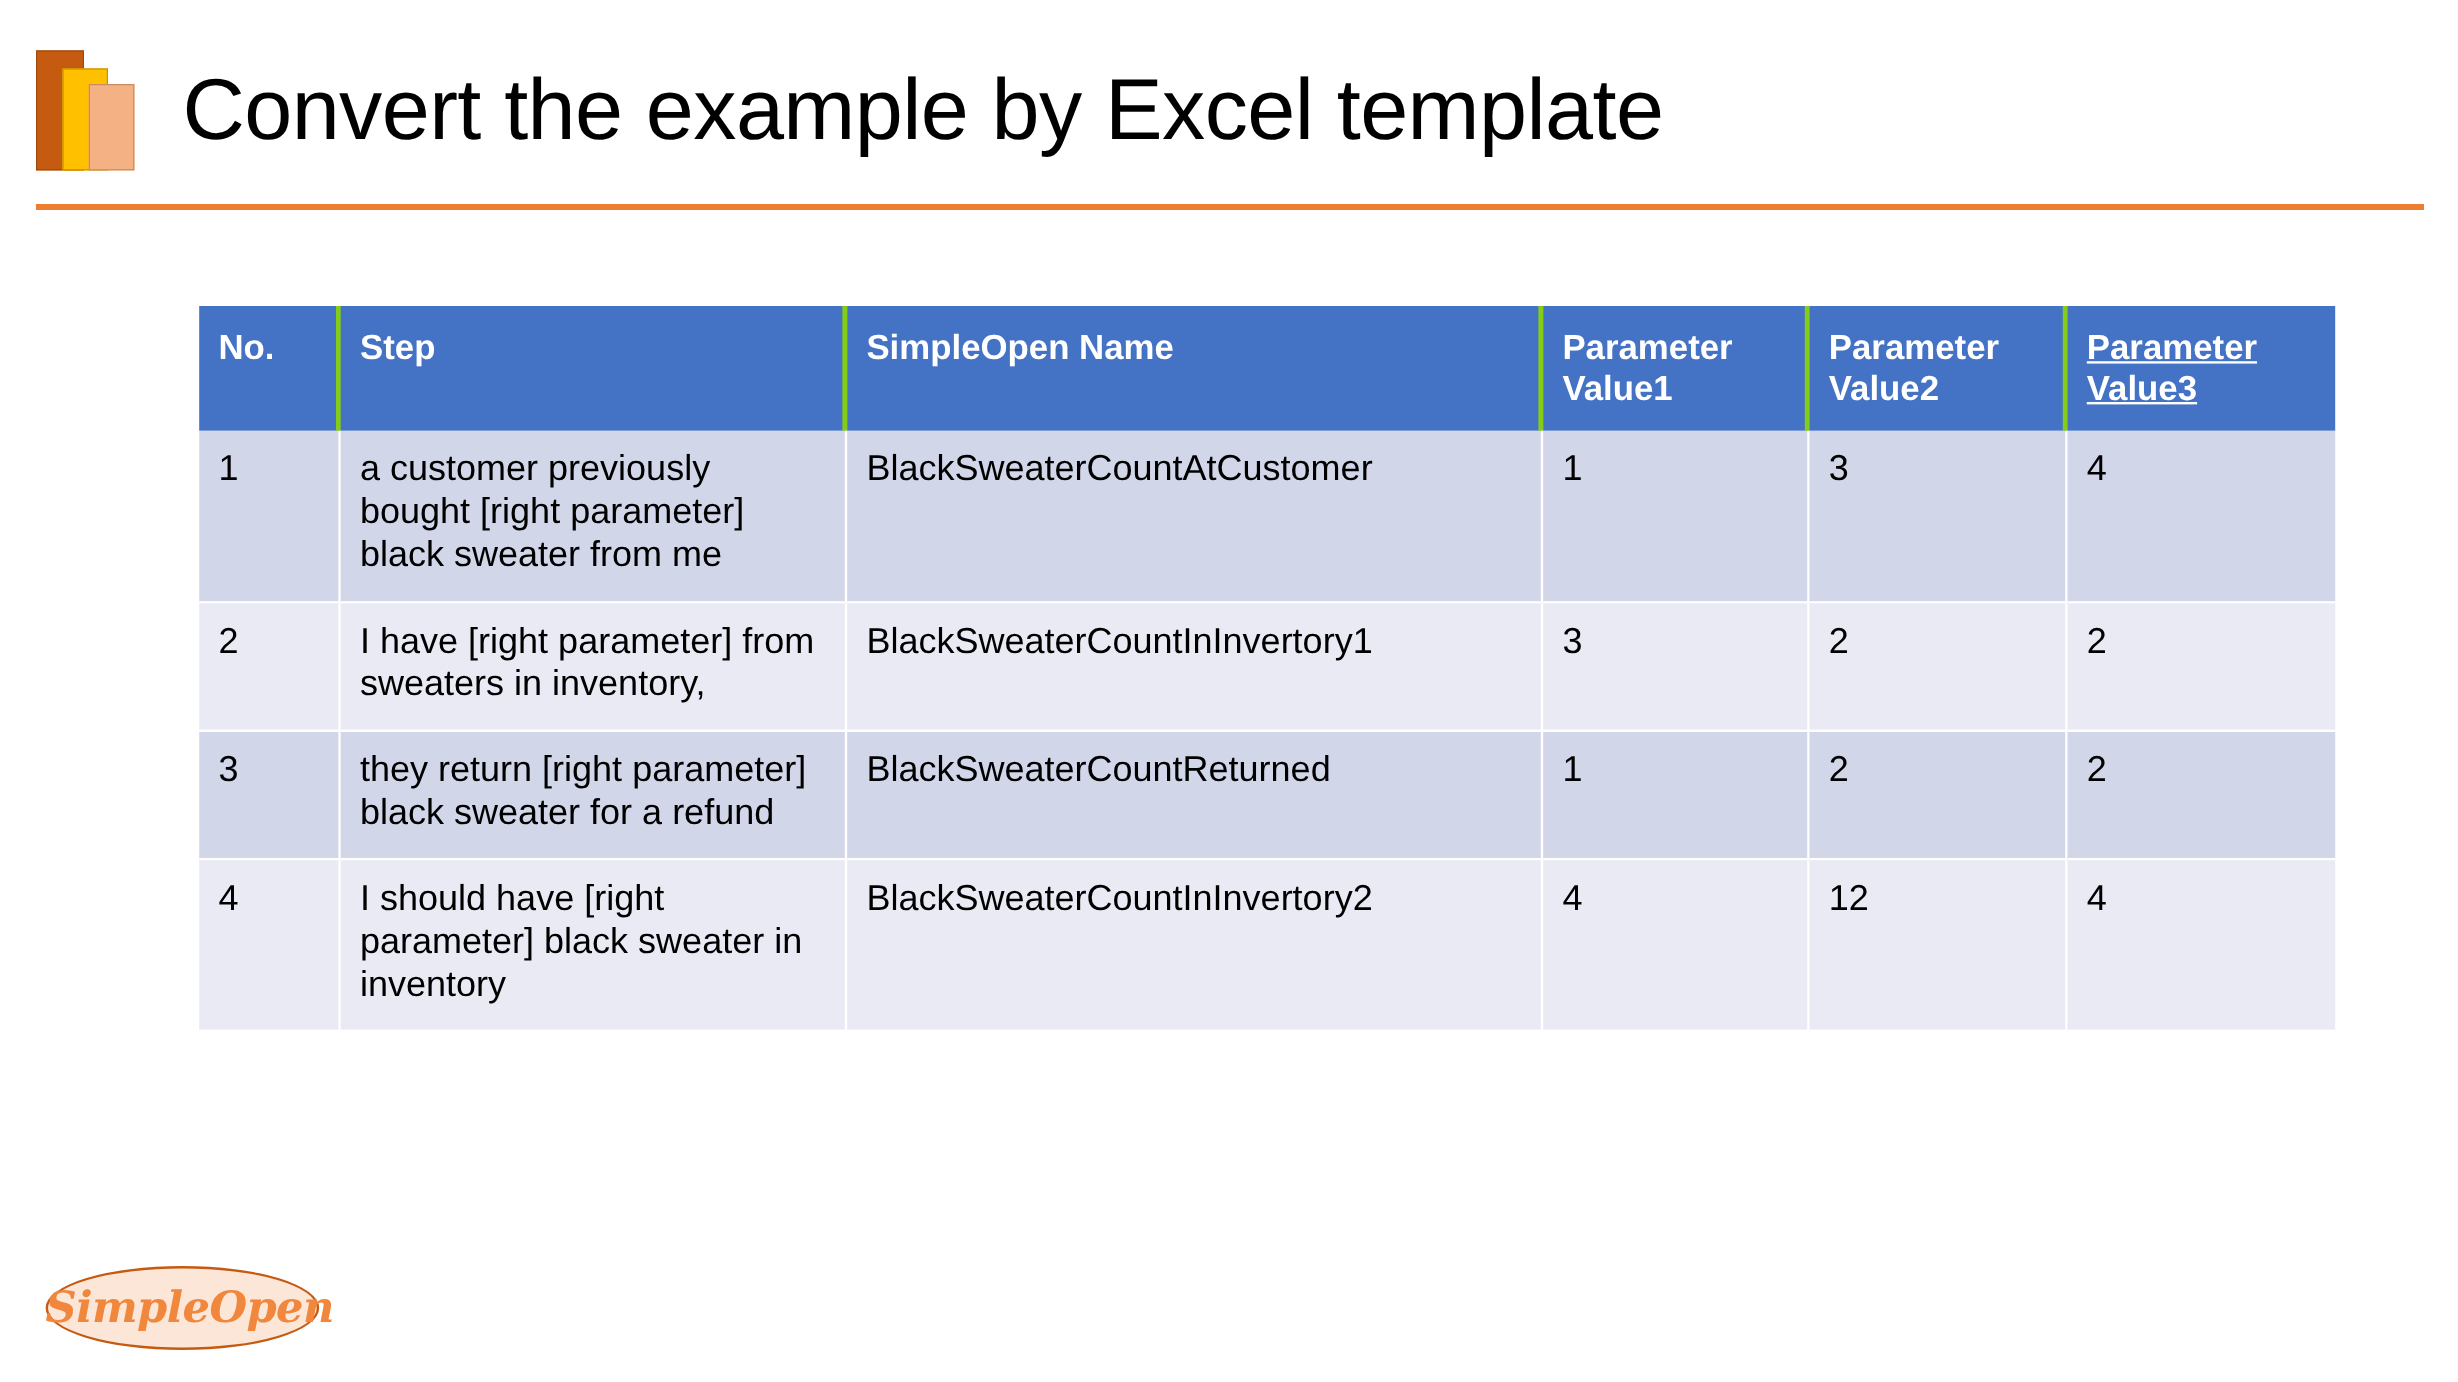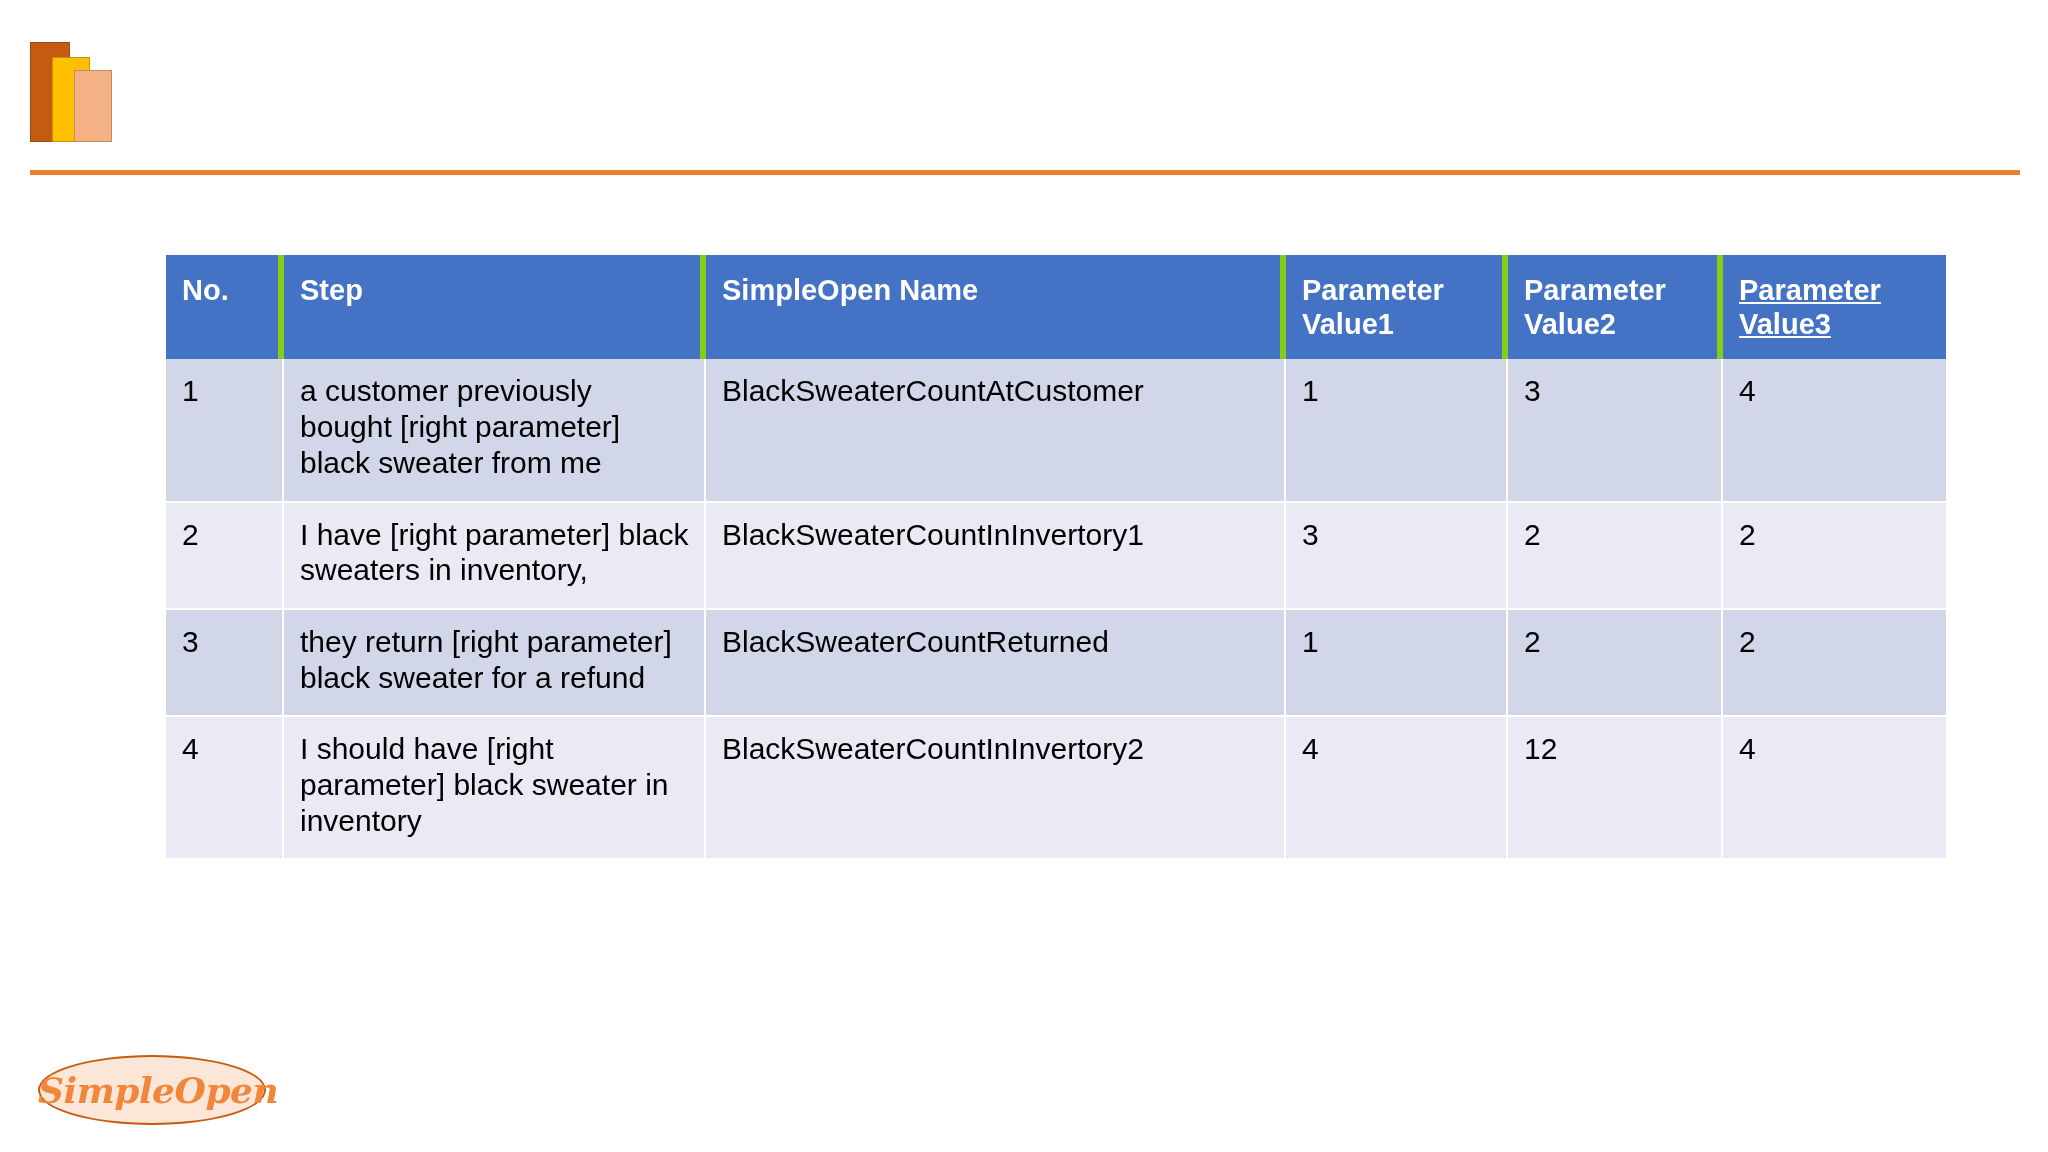--- a/index.html
+++ b/index.html
@@ -96,21 +96,21 @@
 
   #steps-table th {
     background: #4472C4;
     color: #ffffff;
     font-size: 29px;
     font-weight: bold;
     text-align: left;
     vertical-align: top;
     padding: 18px 14px 18px 16px;
     height: 66px;
-    border-right: 6px solid #84cc16;
+    border-right: 4px solid #84cc16;
     line-height: 1.18;
   }
   #steps-table th:last-child { border-right: none; text-decoration: underline; }
 
   #steps-table td {
     font-size: 30px;
     font-weight: normal;
     color: #000000;
     text-align: left;
     vertical-align: top;
@@ -161,20 +161,21 @@
 <body>
 
 <div id="slide-header">
 
   <div id="title-logo-icon">
     <div class="bar bar-dark"></div>
     <div class="bar bar-gold"></div>
     <div class="bar bar-peach"></div>
   </div>
 
+  <div id="page-title">Convert the example by Excel template</div>
 
   <div id="title-divider"></div>
 </div>
 
 <table id="steps-table">
   <colgroup>
     <col class="c-no">
     <col class="c-step">
     <col class="c-pname">
     <col class="c-v1">
@@ -195,21 +196,21 @@
     <tr class="band-dark">
       <td>1</td>
       <td>a customer previously bought [right parameter] black sweater from me</td>
       <td>BlackSweaterCountAtCustomer</td>
       <td>1</td>
       <td>3</td>
       <td>4</td>
     </tr>
     <tr class="band-light">
       <td>2</td>
-      <td>I have [right parameter] black sweaters in inventory,</td>
+      <td>I have [right parameter] from sweaters in inventory,</td>
       <td>BlackSweaterCountInInvertory1</td>
       <td>3</td>
       <td>2</td>
       <td>2</td>
     </tr>
     <tr class="band-dark">
       <td>3</td>
       <td>they return [right parameter] black sweater for a refund</td>
       <td>BlackSweaterCountReturned</td>
       <td>1</td>

